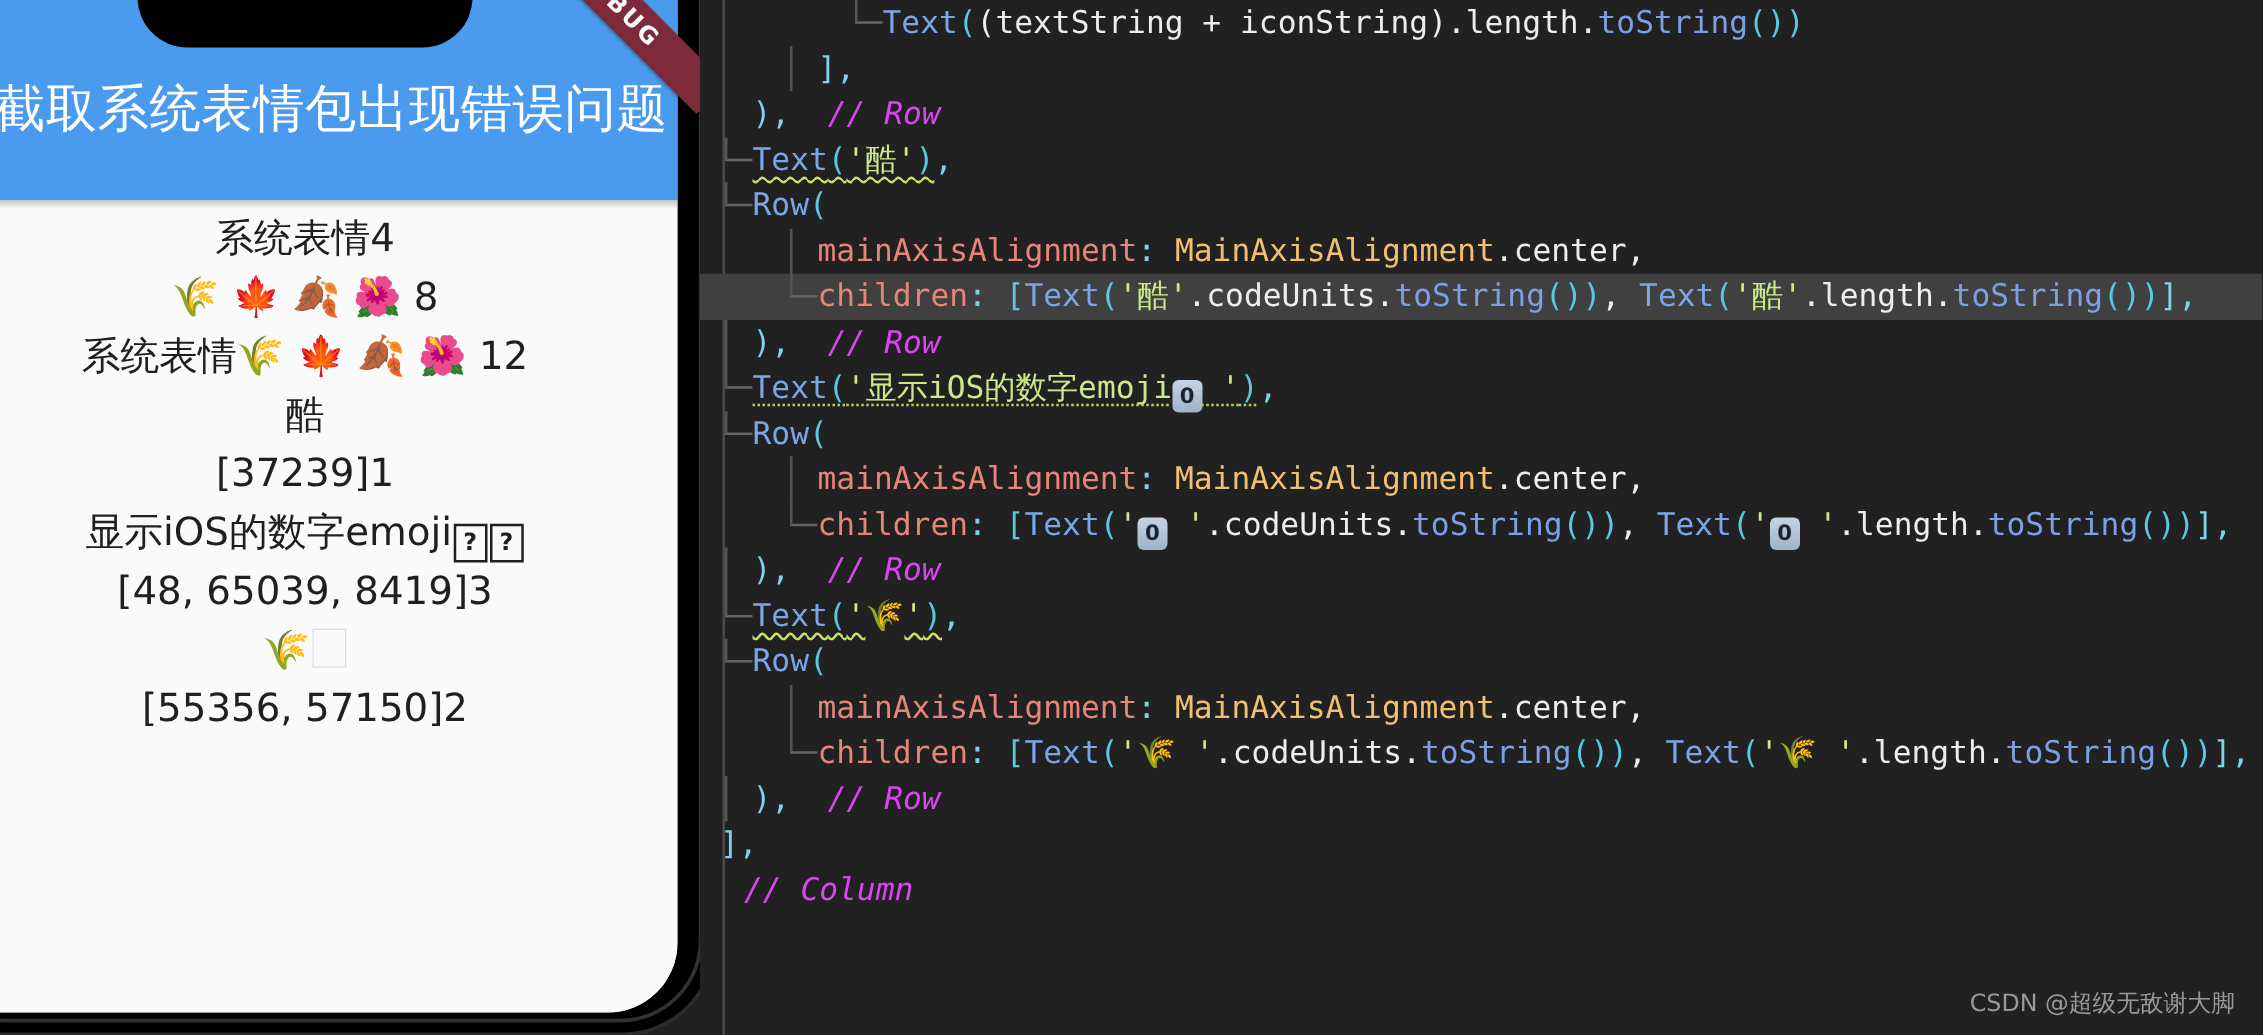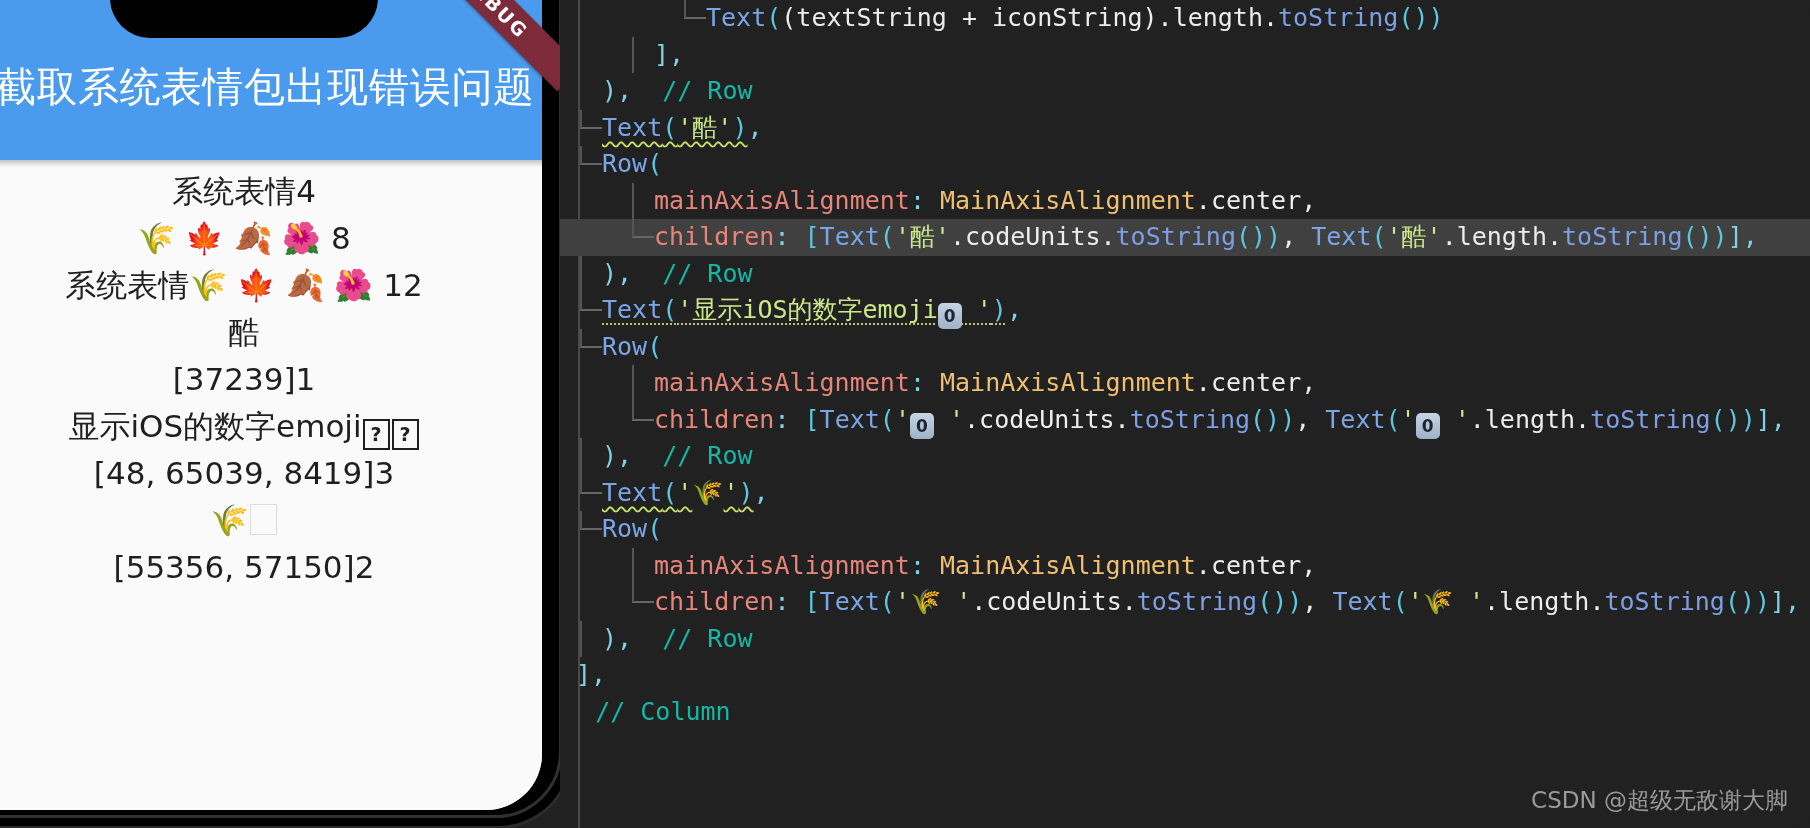--- a/index.html
+++ b/index.html
@@ -128,21 +128,21 @@
   .vline{position:absolute;width:2px;background:#555;}
   .hline{position:absolute;height:2px;background:#666;}
 
   .kw{color:#7aa6e8;}        
   .id-blue{color:#7e9fe3;}   
   .punct{color:#7fd3e8;}     
   .par{color:#5bc8e0;}
   .str{color:#cbe88a;}       
   .param{color:#e8857a;}     
   .enumv{color:#f0c070;}     
-  .cmt{color:#14b8a6;}
+  .cmt{color:#d946ef;font-style:italic;}
   .plain{color:#ededed;}
   .squig{
     text-decoration:underline;
     text-decoration-style:wavy;
     text-decoration-color:#c8e06a;
     text-underline-offset:5px;
     text-decoration-thickness:2px;
   }
   .squig-dot{
     text-decoration:underline;
@@ -157,21 +157,21 @@
     background:linear-gradient(#c6d4e4,#9fb2c8);
     border-radius:5px;
     color:#1b2430;font-size:17px;line-height:26px;
     text-align:center;font-weight:bold;
     vertical-align:-4px;
     font-family:"DejaVu Sans","Liberation Sans",sans-serif;
   }
   .emo{font-family:"DejaVu Sans",sans-serif;}
   .watermark{
     position:absolute;right:22px;bottom:12px;
-    color:#9a9a9a;font-size:23px;
+    color:#9a9a9a;font-size:19px;
     font-family:"DejaVu Sans","Liberation Sans",sans-serif;
     margin-top:18px;
   }
 </style>
 </head>
 <body>
 
 <div id="root">
 
   <div class="codepane">

